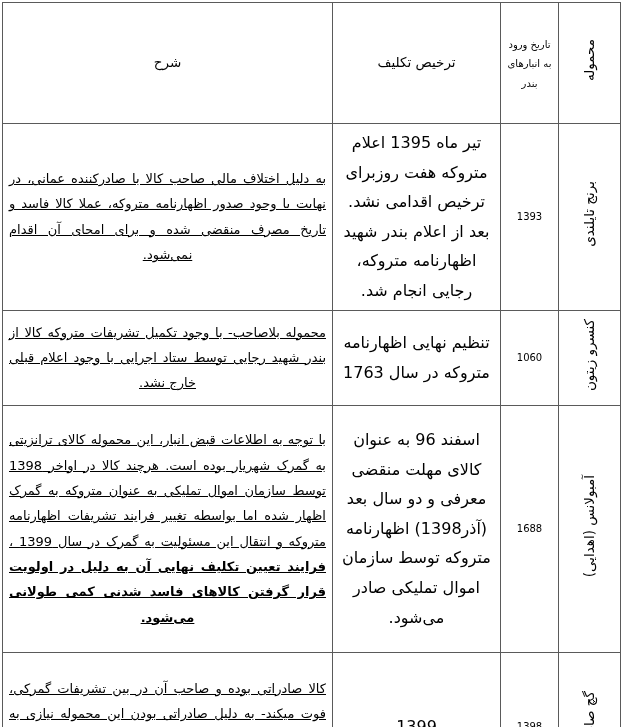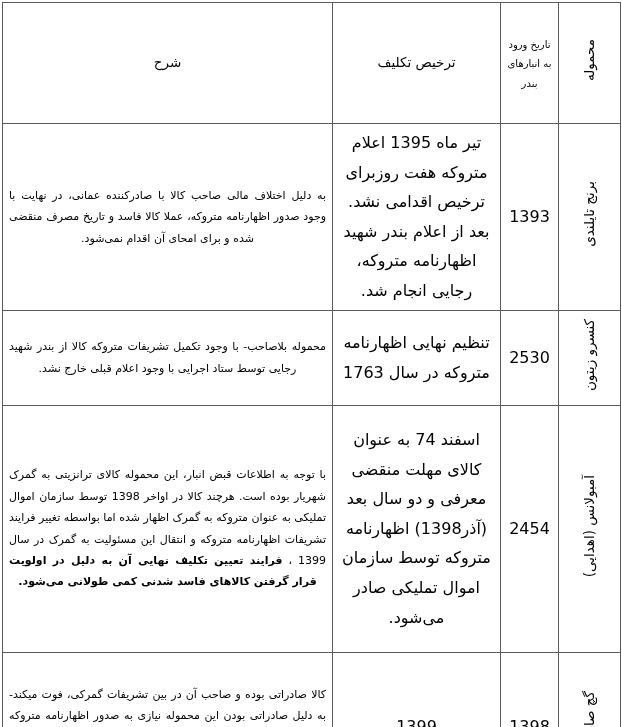--- a/index.html
+++ b/index.html
@@ -64,32 +64,33 @@
   .cell-goods .vert {
     writing-mode: vertical-rl;
     text-orientation: mixed;
     transform: rotate(180deg);
     display: inline-block;
     white-space: nowrap;
     line-height: 1.6;
   }
   .cell-date {
     text-align: center;
-    font-size: 16px;
+    font-size: 10px;
   }
   .cell-assign {
     text-align: center;
     font-size: 16px;
     line-height: 1.85;
   }
   .cell-desc {
     text-align: justify;
     text-align-last: center;
-    font-size: 11px;
+    font-size: 13px;
     line-height: 1.95;
+    text-decoration: underline;
   }
   .cell-desc.first-desc {
     text-align: justify;
   }
   .bold {
     font-weight: bold;
   }
   tr.r1 td { height: 118px; }
   tr.r2 td { height: 86px; }
   tr.r3 td { height: 238px; }
@@ -128,30 +129,30 @@
           <span class="vert">برنج تایلندی</span>
         </td>
         <td class="cell-date">1393</td>
         <td class="cell-assign">تیر ماه 1395 اعلام متروکه  هفت روزبرای ترخیص اقدامی نشد. بعد  از اعلام بندر شهید اظهارنامه متروکه، رجایی انجام شد.</td>
         <td class="cell-desc first-desc">به دلیل اختلاف مالی صاحب کالا با صادرکننده عمانی، در نهایت با وجود صدور اظهارنامه متروکه، عملا کالا فاسد و تاریخ مصرف منقضی شده و برای امحای آن اقدام نمی‌شود.</td>
       </tr>
       <tr class="r2">
         <td class="cell-goods">
           <span class="vert">کنسرو زیتون</span>
         </td>
-        <td class="cell-date">2530</td>
+        <td class="cell-date">1060</td>
         <td class="cell-assign">تنظیم نهایی اظهارنامه متروکه در سال 1763</td>
         <td class="cell-desc">محموله بلاصاحب- با وجود تکمیل تشریفات متروکه کالا از بندر شهید رجایی توسط ستاد اجرایی با وجود اعلام قبلی خارج نشد.</td>
       </tr>
       <tr class="r3">
         <td class="cell-goods">
           <span class="vert">آمبولانس (اهدایی)</span>
         </td>
-        <td class="cell-date">2454</td>
-        <td class="cell-assign">اسفند 74 به عنوان کالای مهلت منقضی معرفی و دو سال بعد (آذر1398) اظهارنامه متروکه توسط سازمان اموال تملیکی صادر می‌شود.</td>
+        <td class="cell-date">1688</td>
+        <td class="cell-assign">اسفند 96 به عنوان کالای مهلت منقضی معرفی و دو سال بعد (آذر1398) اظهارنامه متروکه توسط سازمان اموال تملیکی صادر می‌شود.</td>
         <td class="cell-desc"><span>با توجه به اطلاعات قبض انبار، این محموله کالای ترانزیتی به گمرک شهریار بوده است. هرچند کالا در اواخر 1398 توسط سازمان اموال تملیکی به عنوان متروکه به گمرک اظهار شده اما بواسطه تغییر فرایند تشریفات اظهارنامه متروکه و انتقال این مسئولیت به گمرک در سال 1399 ، </span><span class="bold">فرایند تعیین تکلیف نهایی آن به دلیل در اولویت قرار گرفتن  کالاهای فاسد شدنی کمی طولانی می‌شود.</span></td>
       </tr>
       <tr class="r4">
         <td class="cell-goods">
           <span class="vert">گچ صادراتی</span>
         </td>
         <td class="cell-date">1398</td>
         <td class="cell-assign">1399</td>
         <td class="cell-desc">کالا صادراتی بوده و صاحب آن در بین تشریفات گمرکی، فوت میکند- به دلیل صادراتی بودن این محموله نیازی به صدور اظهارنامه متروکه  نبوده است.پیگیریها نشان میدهد این کالا فاسد نشده و قابلیت صادرات آن وجود دارد.</td>
       </tr>

